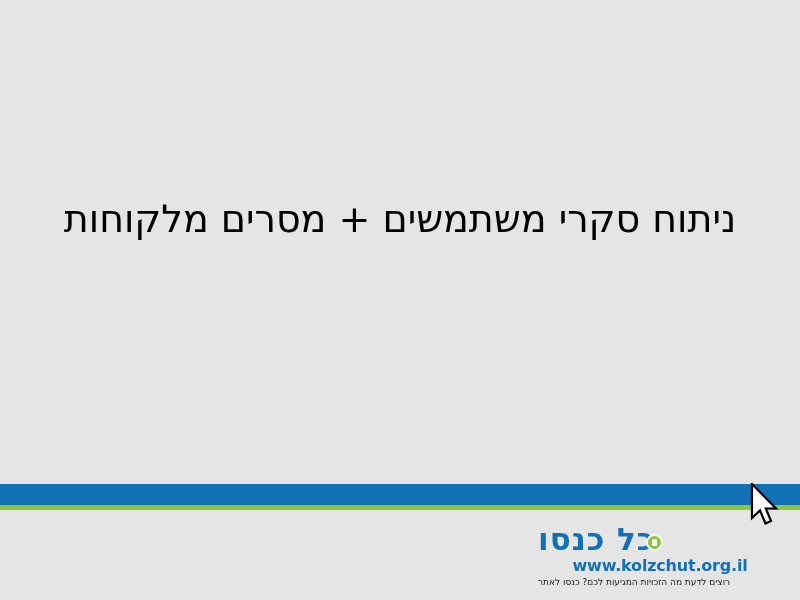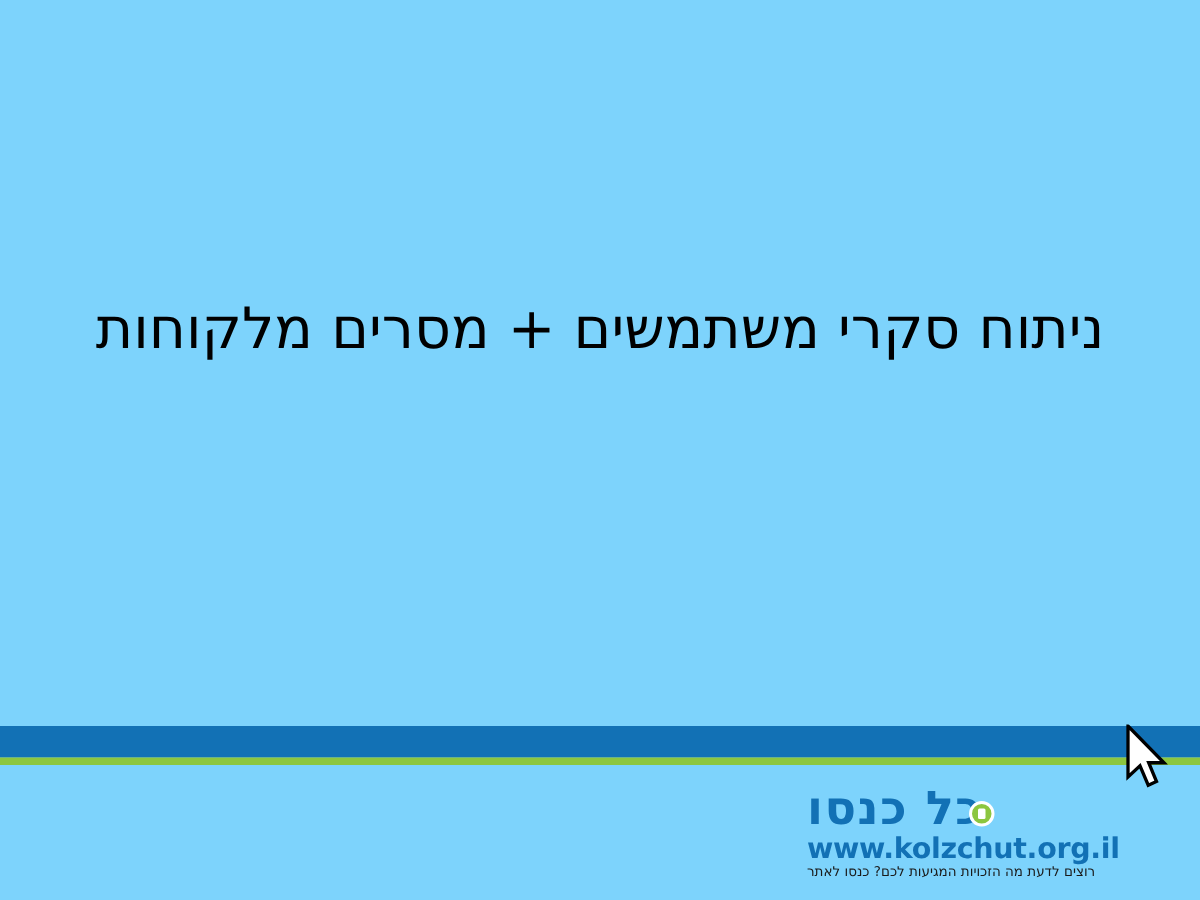--- a/index.html
+++ b/index.html
@@ -9,21 +9,21 @@
     background: #ffffff;
   }
   body {
     font-family: "Liberation Sans", "DejaVu Sans", sans-serif;
   }
 
   .slide {
     position: relative;
     width: 800px;
     height: 600px;
-    background: #7dd3fc;
+    background: #e5e5e5;
     overflow: hidden;
   }
 
   
   .title-block {
     position: absolute;
     left: 0;
     right: 0;
     top: 185px;
     height: 70px;
@@ -105,26 +105,26 @@
     position: absolute;
     left: 4px;
     top: 3px;
     width: 5px;
     height: 7px;
     background: #ffffff;
     border-radius: 1px;
   }
   .logo-url {
     margin-top: 1px;
-    text-align: left;
+    text-align: center;
     padding-left: 18px;
     direction: ltr;
     unicode-bidi: isolate;
     font-family: "DejaVu Sans", "Liberation Sans", sans-serif;
-    font-size: 19px;
+    font-size: 16px;
     font-weight: bold;
     color: #1271b5;
     line-height: 18px;
     letter-spacing: -0.2px;
   }
   .logo-tagline {
     margin-top: 2px;
     text-align: left;
     padding-left: 18px;
     direction: rtl;

